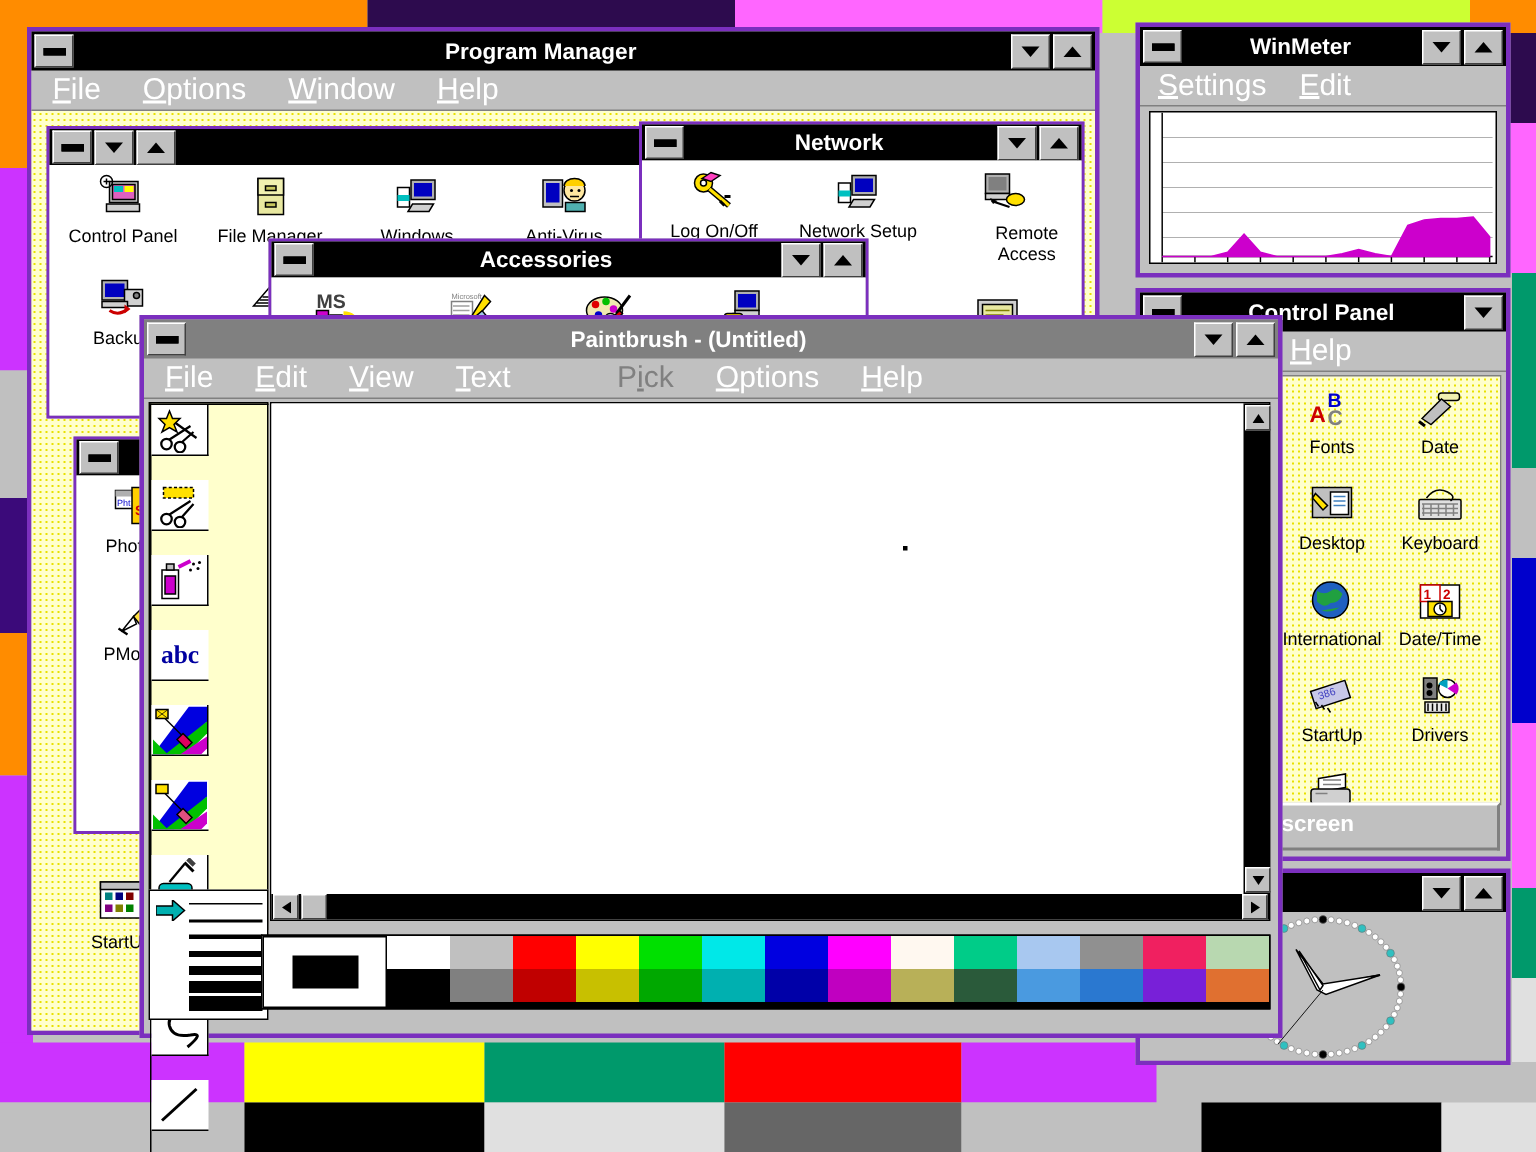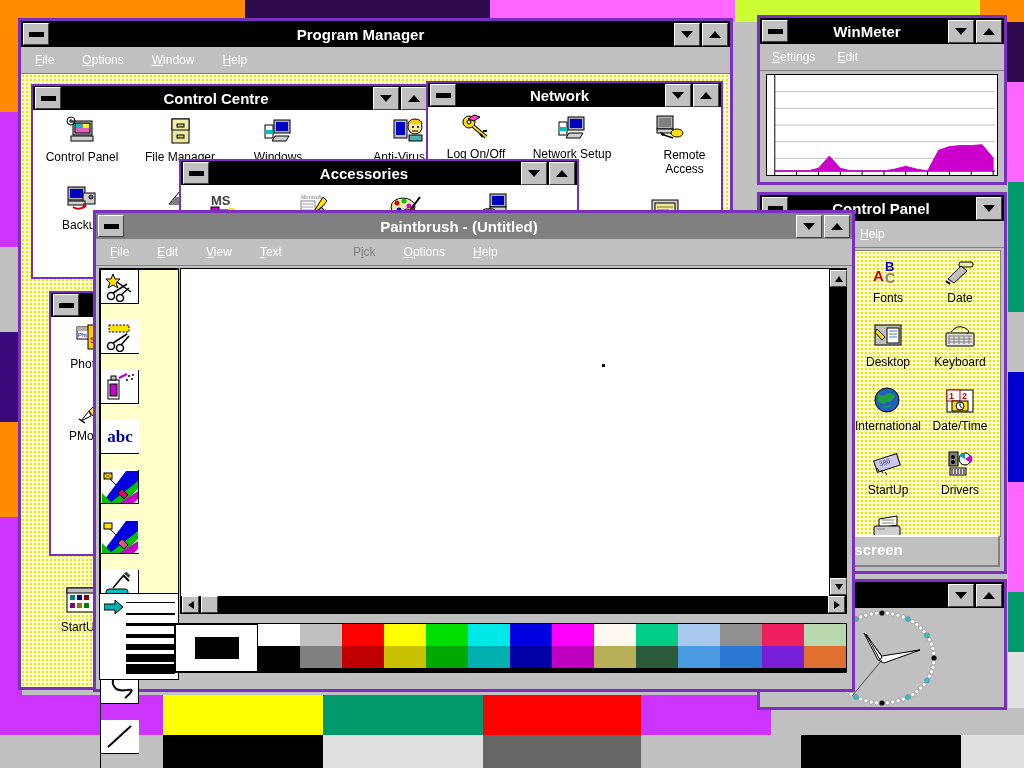--- a/index.html
+++ b/index.html
@@ -28,21 +28,21 @@
   .sysbtn .bar{width:13px;height:3px;background:#000;border:1px solid #000;}
   .minmax{display:flex;margin-right:2px;flex:0 0 auto;}
   .mmbtn{width:24px;height:21px;background:#c0c0c0;margin-left:2px;
          border-top:1px solid #fff;border-left:1px solid #fff;
          border-right:1px solid #404040;border-bottom:1px solid #404040;
          display:flex;align-items:center;justify-content:center;}
   .tri-dn{width:0;height:0;border-left:6px solid transparent;border-right:6px solid transparent;border-top:7px solid #000;}
   .tri-up{width:0;height:0;border-left:6px solid transparent;border-right:6px solid transparent;border-bottom:7px solid #000;}
   .menubar{height:26px;background:#c0c0c0;display:flex;align-items:center;
            padding-left:14px;gap:26px;border-bottom:1px solid #808080;}
-  .menuitem{font-size:12px;color:#fff;text-shadow:none;white-space:nowrap;}
+  .menuitem{font-size:20px;color:#fff;text-shadow:none;white-space:nowrap;}
   .menuitem u{text-decoration:underline;}
   .client{background:#fff;position:relative;overflow:hidden;}
   .clientdot{background:#ffffcc;
      background-image:radial-gradient(circle, #e8e000 0.7px, transparent 0.8px);
      background-size:4px 4px;}
 
   
   .icongrid{display:flex;flex-wrap:wrap;position:relative;}
   .pmicon{width:90px;display:flex;flex-direction:column;align-items:center;
           padding-top:6px;font-size:12px;color:#000;text-align:center;line-height:13px;}
@@ -194,21 +194,20 @@
         </div>
       </div>
     </div>
   </div>
 
   <div class="win" style="left:10px;top:63px;width:400px;height:195px;border:2px solid #7b2fbe;">
     <div class="tbar" style="height:24px;">
       <div class="sysbtn">
           <div class="bar"></div>
         </div>
-      <div class="tbar-title">Control Centre</div>
       <div class="minmax">
         <div class="mmbtn">
             <div class="tri-dn"></div>
           </div>
         <div class="mmbtn">
             <div class="tri-up"></div>
           </div>
       </div>
     </div>
     <div class="client" style="position:absolute;left:0;top:24px;right:0;bottom:0;">
@@ -237,21 +236,21 @@
         <div class="pmicon" style="width:98px;">
           <svg class="glyph" viewBox="0 0 34 32">
             <rect x="13" y="4" width="16" height="13" fill="#b0b0b0" stroke="#000"></rect>
             <rect x="15" y="6" width="12" height="9" fill="#0000c0"></rect>
             <rect x="4" y="9" width="8" height="13" fill="#fff" stroke="#000"></rect>
             <rect x="4" y="14" width="8" height="4" fill="#00c0c0"></rect>
             <path d="M14,20 L28,20 L25,25 L11,25 Z" fill="#d0d0d0" stroke="#000"></path>
           </svg>
           <div>Windows</div>
         </div>
-        <div class="pmicon" style="width:98px;align-items:flex-end;">
+        <div class="pmicon" style="width:98px;">
           <svg class="glyph" viewBox="0 0 34 32">
             <rect x="3" y="4" width="13" height="18" fill="#c0c0c0" stroke="#000"></rect>
             <rect x="5" y="6" width="9" height="13" fill="#0000c0"></rect>
             <circle cx="24" cy="11" r="7" fill="#ffe8a0" stroke="#000"></circle>
             <path d="M17,8 a7,5 0 0 1 14,0" fill="#ffd000" stroke="#000"></path>
             <circle cx="22" cy="11" r="1" fill="#000"></circle>
               <circle cx="27" cy="11" r="1" fill="#000"></circle>
             <path d="M21,15 h6" stroke="#000"></path>
             <rect x="18" y="19" width="13" height="6" fill="#50b0b0" stroke="#000"></rect>
           </svg>

